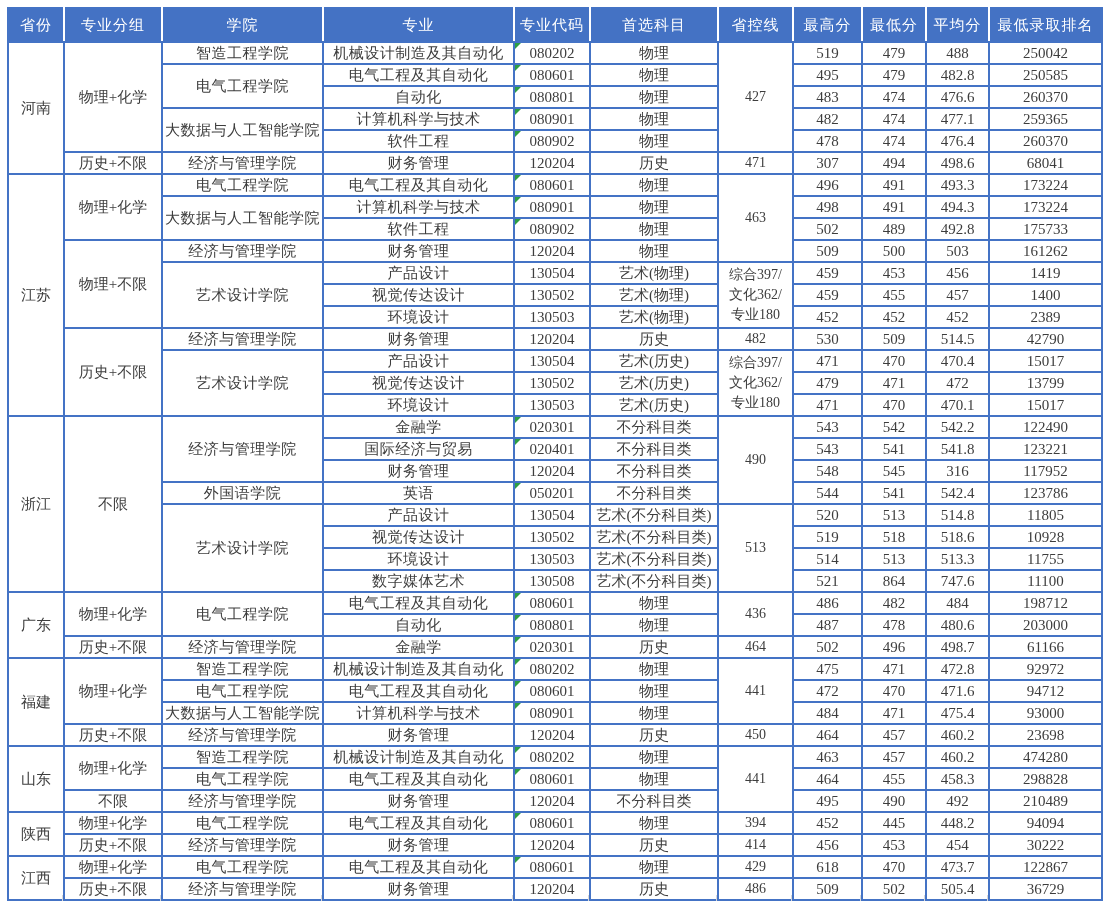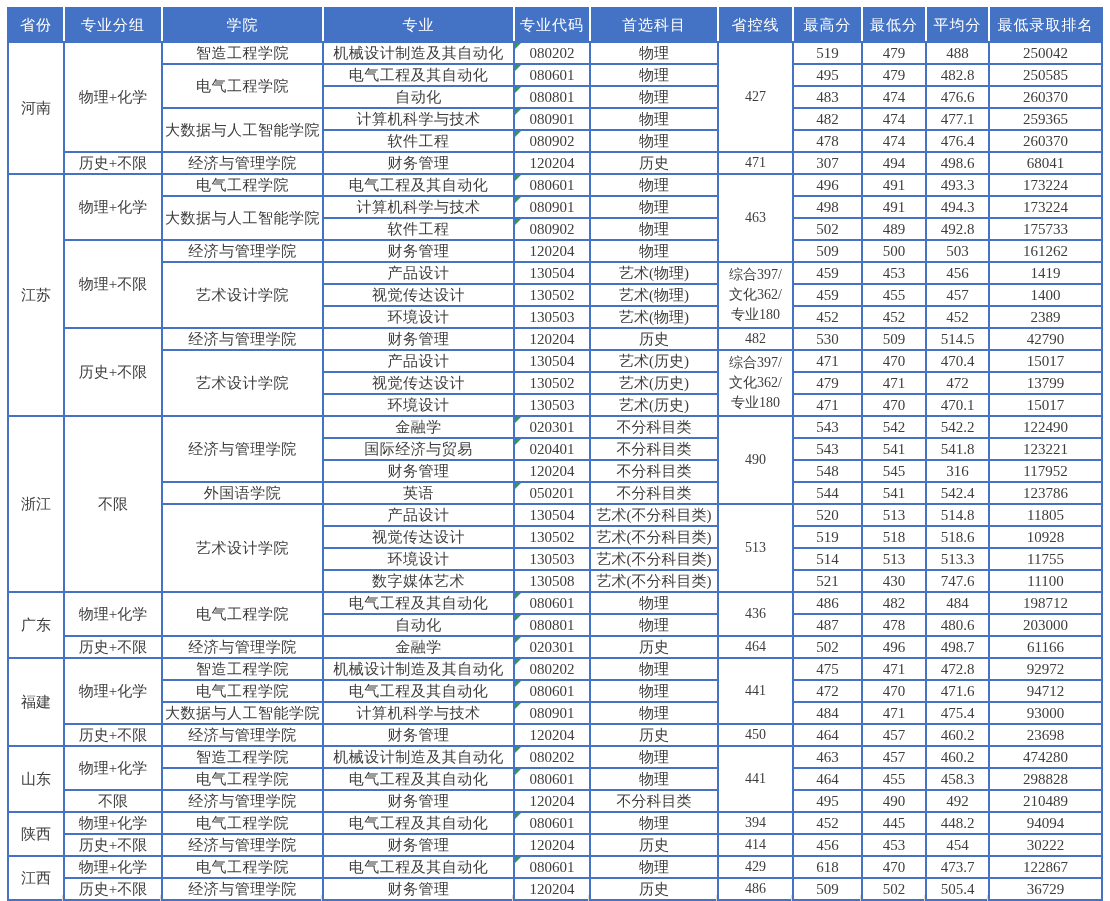--- a/index.html
+++ b/index.html
@@ -353,21 +353,21 @@
           <td class="col-max"><span>514</span></td>
           <td class="col-min"><span>513</span></td>
           <td class="col-avg"><span>513.3</span></td>
           <td class="col-rank"><span>11755</span></td>
         </tr>
         <tr>
           <td class="col-major"><span>数字媒体艺术</span></td>
           <td class="col-code"><span>130508</span></td>
           <td class="col-subject"><span>艺术(不分科目类)</span></td>
           <td class="col-max"><span>521</span></td>
-          <td class="col-min"><span>430</span></td>
+          <td class="col-min"><span>864</span></td>
           <td class="col-avg"><span>747.6</span></td>
           <td class="col-rank"><span>11100</span></td>
         </tr>
         <tr>
           <td class="col-province" rowspan="3"><span>广东</span></td>
           <td class="col-group" rowspan="2"><span>物理+化学</span></td>
           <td class="col-college" rowspan="2"><span>电气工程学院</span></td>
           <td class="col-major"><span>电气工程及其自动化</span></td>
           <td class="col-code"><span class="flag"></span><span>080601</span></td>
           <td class="col-subject"><span>物理</span></td>

